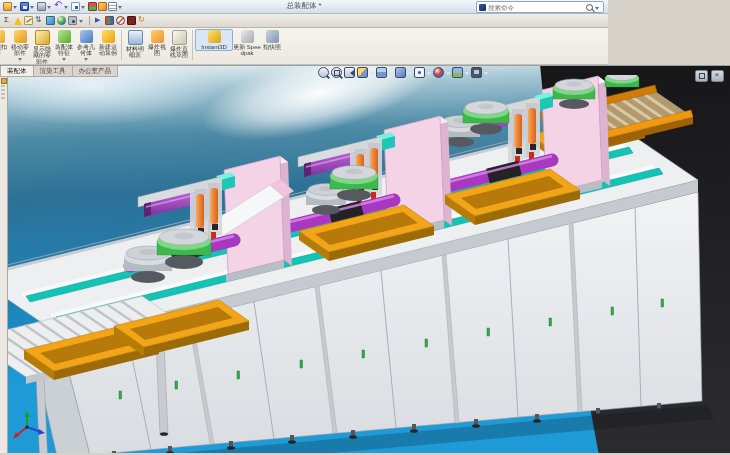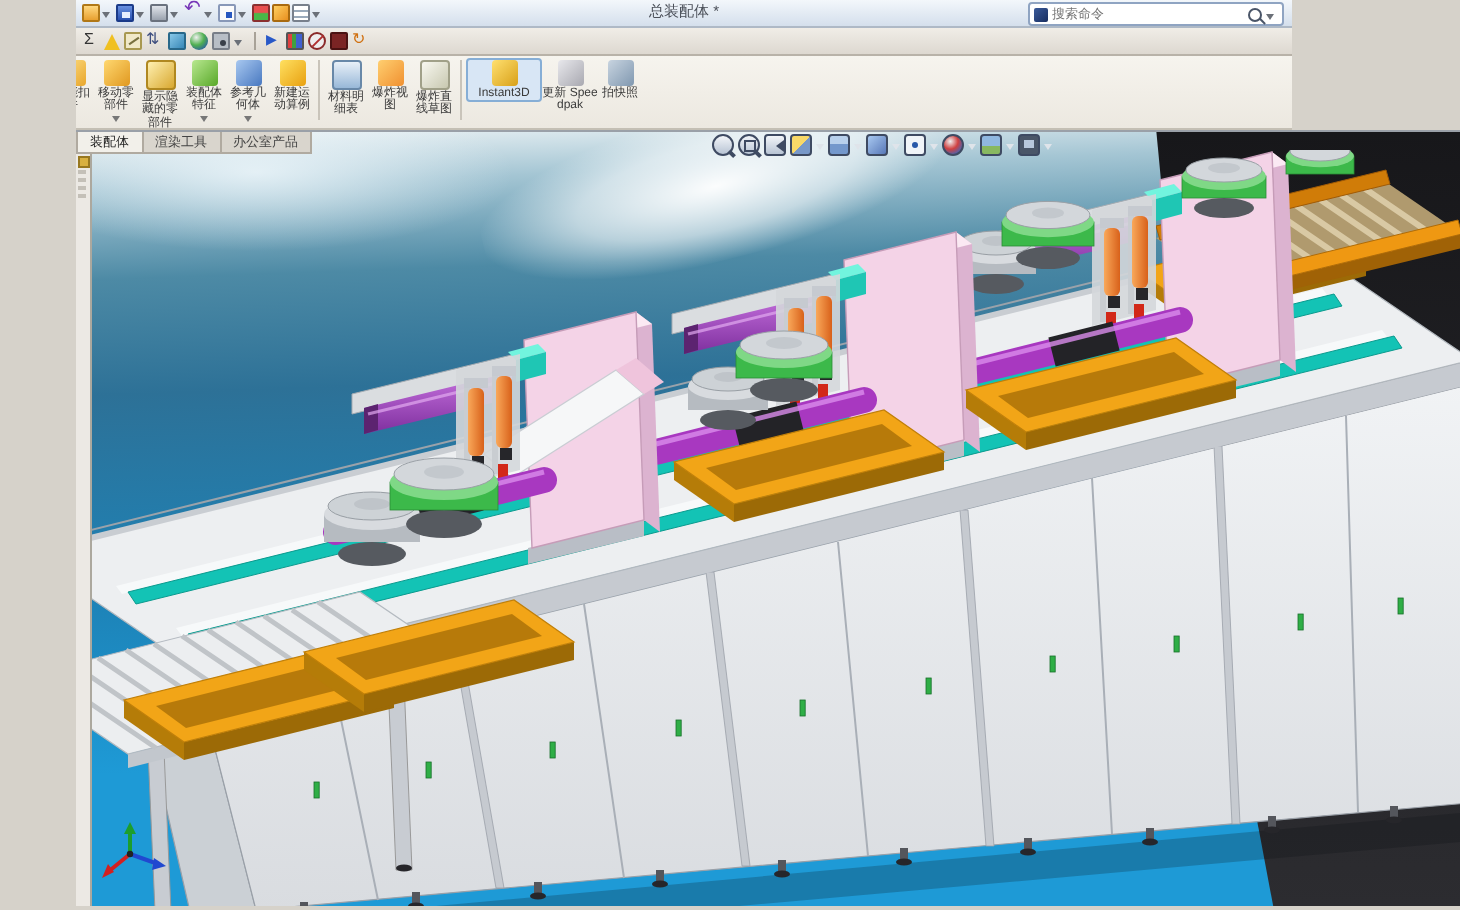--- a/index.html
+++ b/index.html
@@ -1,17 +1,17 @@
 <!DOCTYPE html>
 <html><head>
 <meta charset="utf-8">
 <style>
   html,body{margin:0;padding:0;width:730px;height:455px;overflow:hidden;
     font-family:"Liberation Sans",sans-serif;background:#d6d2ca;}
-  .app{position:relative;width:608px;height:455px;padding-left:38px;}
+  .app{position:relative;width:608px;height:455px;}
 
   
   .titlebar{position:relative;height:13px;background:linear-gradient(180deg,#f3f7fb,#d4dfec);
     border-bottom:1px solid #aeb9c6;display:flex;align-items:center;padding:0 3px;}
   .qa-row{display:flex;align-items:center;gap:1px;}
   .mi{display:inline-block;width:9px;height:9px;border-radius:1px;position:relative;box-sizing:border-box;}
   .mcaret{width:0;height:0;border:2px solid transparent;border-top:3px solid #6b7078;margin:4px 2px 0 0;}
   .ic-open-file{background:linear-gradient(180deg,#ffd880,#e8a030);border:1px solid #b07818;}
   .ic-save{background:linear-gradient(180deg,#6890e0,#2850b0);border:1px solid #1a3a88;}
   .ic-save::after{content:"";position:absolute;left:2px;bottom:1px;width:4px;height:3px;background:#e6eeff;}

